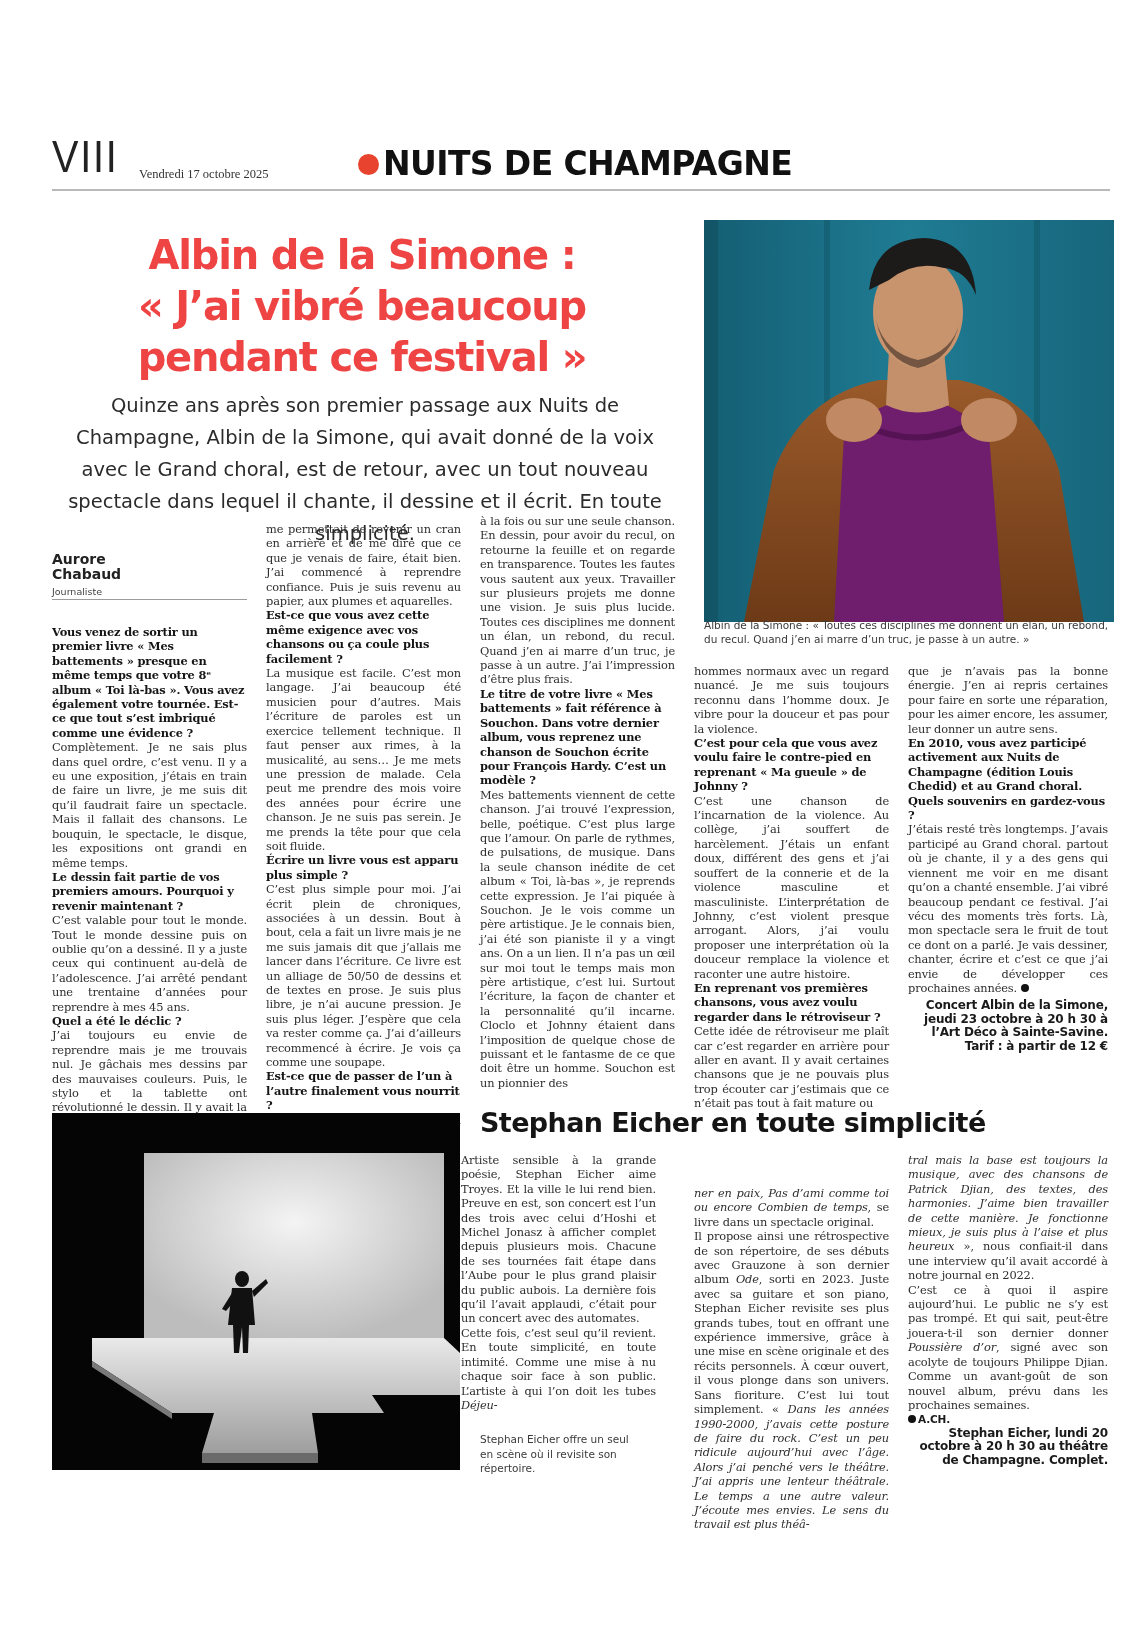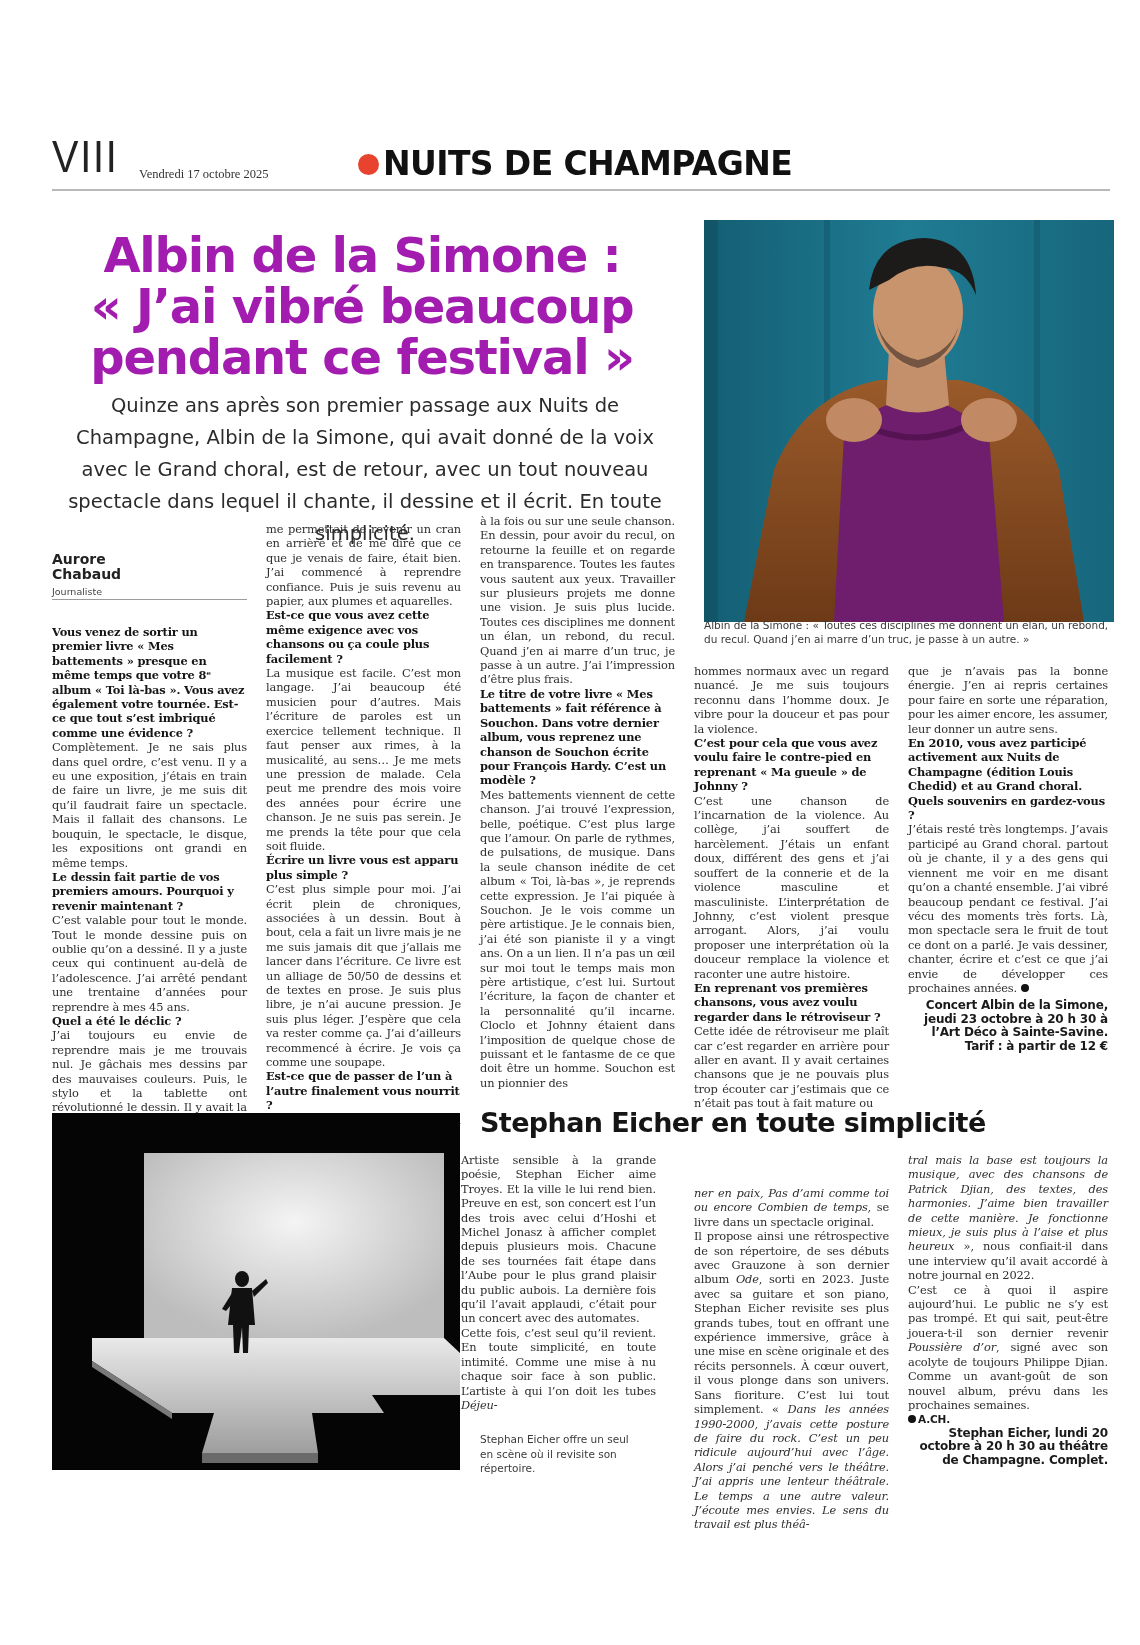--- a/index.html
+++ b/index.html
@@ -10,21 +10,21 @@
 
   
   .folio { left: 52px; top: 134px; font-family: "Liberation Sans", sans-serif; font-size: 44px; font-weight: 300; letter-spacing: 2px; color: #222; transform: scaleX(0.9); transform-origin: left top; line-height: 46px; }
   .date { left: 139px; top: 167px; font-family: "Liberation Serif", serif; font-size: 12.5px; color: #333; }
   .rubric { left: 358px; top: 146px; display: flex; align-items: center; }
   .rubric-dot { width: 21px; height: 21px; border-radius: 50%; background: #e7432f; margin-right: 4px; }
   .rubric-text { font-family: "DejaVu Sans", sans-serif; font-weight: 900; font-size: 33px; letter-spacing: -0.6px; color: #111; line-height: 36px; }
   .header-rule { left: 52px; top: 189px; width: 1058px; height: 2px; background: #b9b9b9; }
 
   
-  .title { left: 52px; top: 230px; width: 620px; text-align: center; font-family: "DejaVu Sans", sans-serif; font-weight: 900; font-size: 48px; line-height: 51px; letter-spacing: -1.2px; color: #a21caf; }
+  .title { left: 52px; top: 230px; width: 620px; text-align: center; font-family: "DejaVu Sans", sans-serif; font-weight: 900; font-size: 40px; line-height: 51px; letter-spacing: -1.2px; color: #ef4444; }
   .lede { left: 50px; top: 390px; width: 630px; text-align: center; font-family: "DejaVu Sans", sans-serif; font-size: 19.5px; line-height: 32px; color: #2b2b2b; }
 
   
   .photo1 { left: 704px; top: 220px; width: 410px; height: 402px; overflow: hidden; background: #1d6f86; }
   .caption1 { left: 704px; top: 618px; width: 410px; font-family: "DejaVu Sans", sans-serif; font-size: 10.5px; line-height: 14px; color: #3a3a3a; }
 
   
   .byline-name { left: 52px; top: 552px; font-family: "DejaVu Sans", sans-serif; font-weight: 700; font-size: 14px; line-height: 15px; color: #222; width: 120px; }
   .byline-role { left: 52px; top: 586px; font-family: "DejaVu Sans", sans-serif; font-size: 9.5px; color: #444; }
   .byline-rule { left: 52px; top: 599px; width: 195px; height: 1px; background: #9c9c9c; }
@@ -182,16 +182,16 @@
 </div>
 <p class="abs caption2">Stephan Eicher offre un seul en scène où il revisite son répertoire.</p>
 
 <div class="abs col s2">
   <p><i>ner en paix, Pas d’ami comme toi ou encore Combien de temps</i><span>, se livre dans un spectacle original.</span></p>
   <p><span>Il propose ainsi une rétrospective de son répertoire, de ses débuts avec Grauzone à son dernier album </span><i>Ode</i><span>, sorti en 2023. Juste avec sa guitare et son piano, Stephan Eicher revisite ses plus grands tubes, tout en offrant une expérience immersive, grâce à une mise en scène originale et des récits personnels. À cœur ouvert, il vous plonge dans son univers. Sans fioriture. C’est lui tout simplement. « </span><i>Dans les années 1990-2000, j’avais cette posture de faire du rock. C’est un peu ridicule aujourd’hui avec l’âge. Alors j’ai penché vers le théâtre. J’ai appris une lenteur théâtrale. Le temps a une autre valeur. J’écoute mes envies. Le sens du travail est plus théâ-</i></p>
 </div>
 
 <div class="abs col s3">
   <p><i>tral mais la base est toujours la musique, avec des chansons de Patrick Djian, des textes, des harmonies. J’aime bien travailler de cette manière. Je fonctionne mieux, je suis plus à l’aise et plus heureux</i><span> », nous confiait-il dans une interview qu’il avait accordé à notre journal en 2022.</span></p>
-  <p><span>C’est ce à quoi il aspire aujourd’hui. Le public ne s’y est pas trompé. Et qui sait, peut-être jouera-t-il son dernier revenir </span><i>Poussière d’or</i><span>, signé avec son acolyte de toujours Philippe Djian. Comme un avant-goût de son nouvel album, prévu dans les prochaines semaines.</span></p>
+  <p><span>C’est ce à quoi il aspire aujourd’hui. Le public ne s’y est pas trompé. Et qui sait, peut-être jouera-t-il son dernier donner </span><i>Poussière d’or</i><span>, signé avec son acolyte de toujours Philippe Djian. Comme un avant-goût de son nouvel album, prévu dans les prochaines semaines.</span></p>
   <p class="sig"><span class="end-dot" style="margin-left:0;margin-right:2px;"></span><span>A.CH.</span></p>
   <p class="info">Stephan Eicher, lundi 20 octobre à 20 h 30 au théâtre de Champagne. Complet.</p>
 </div>
 
 </body></html>

